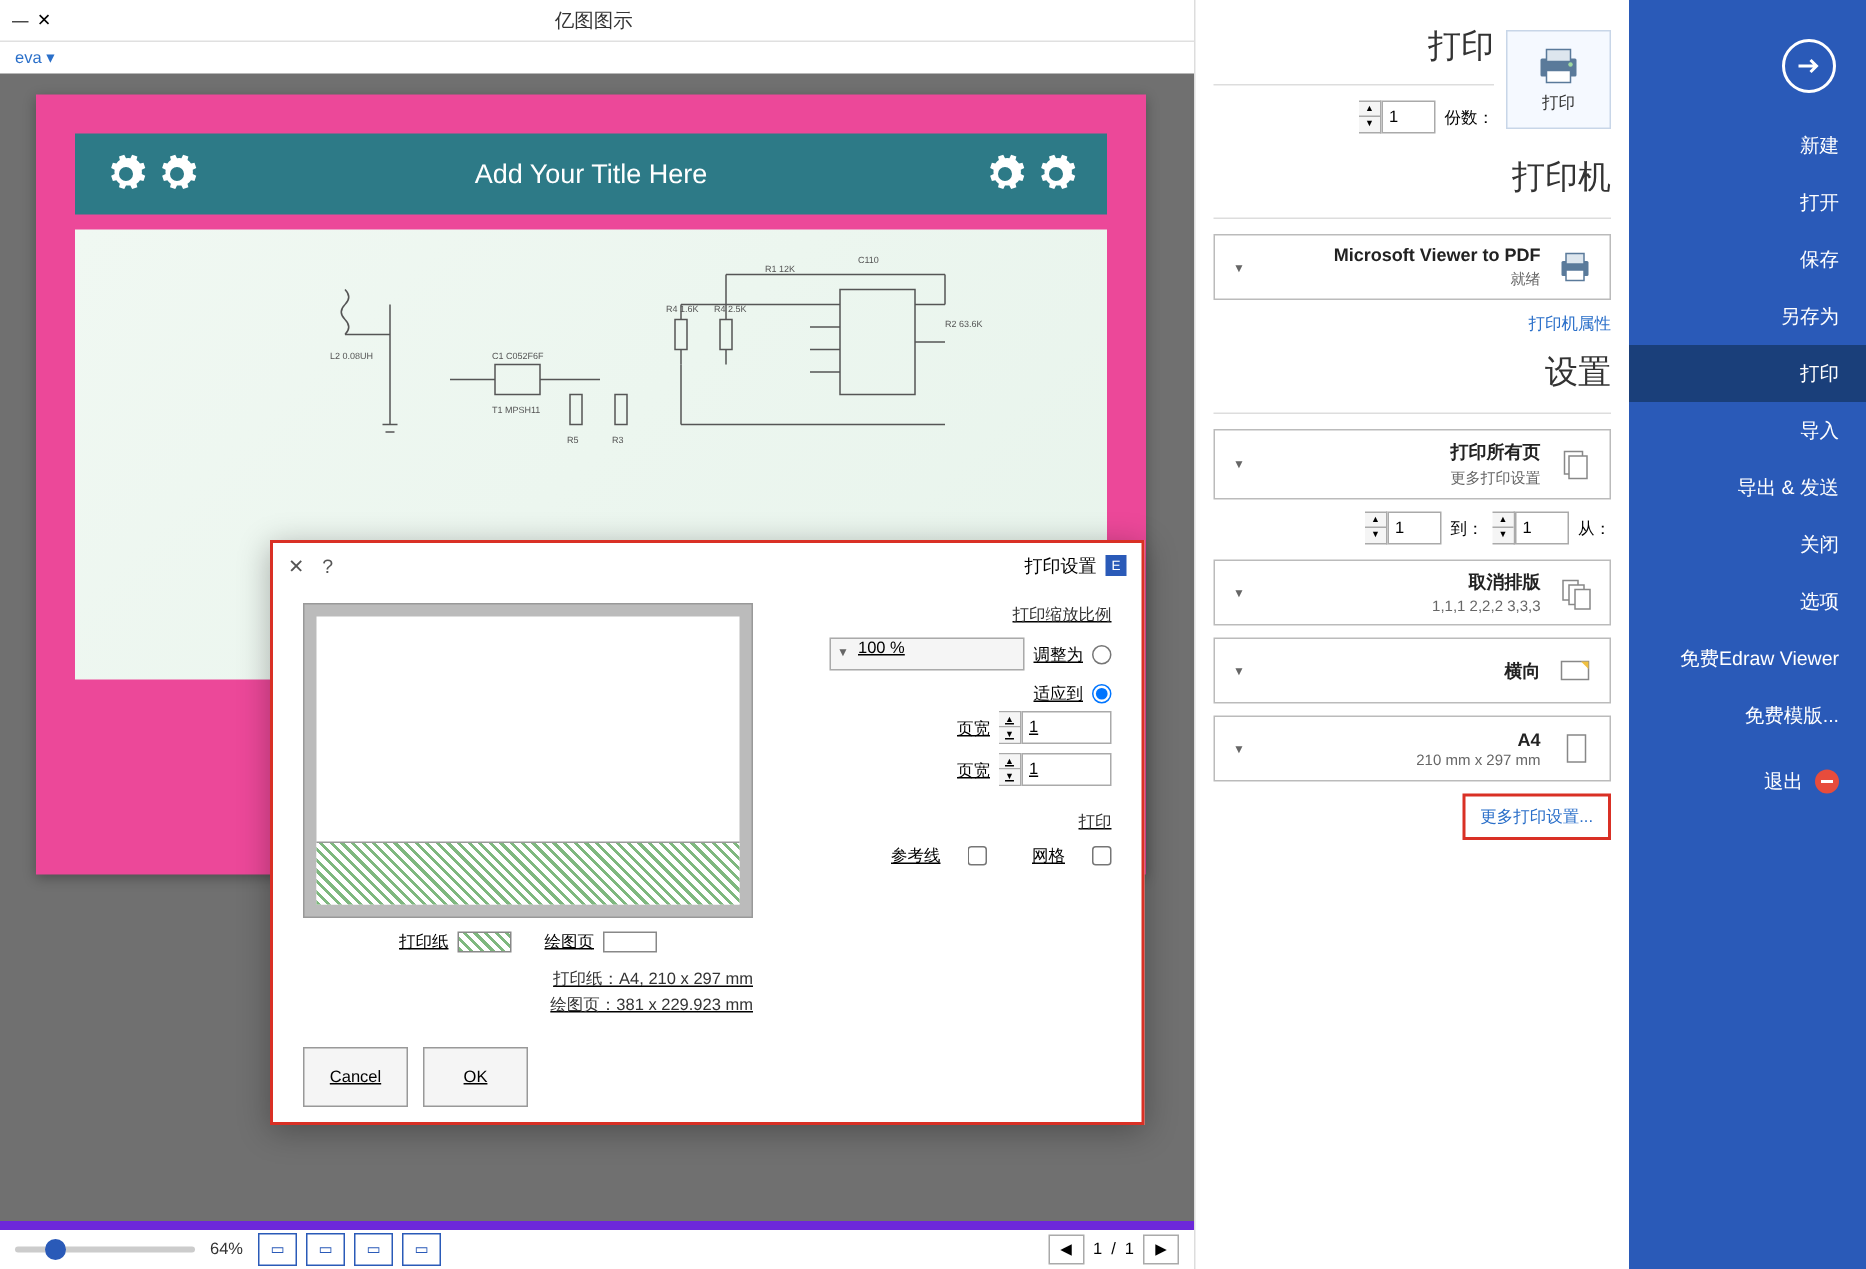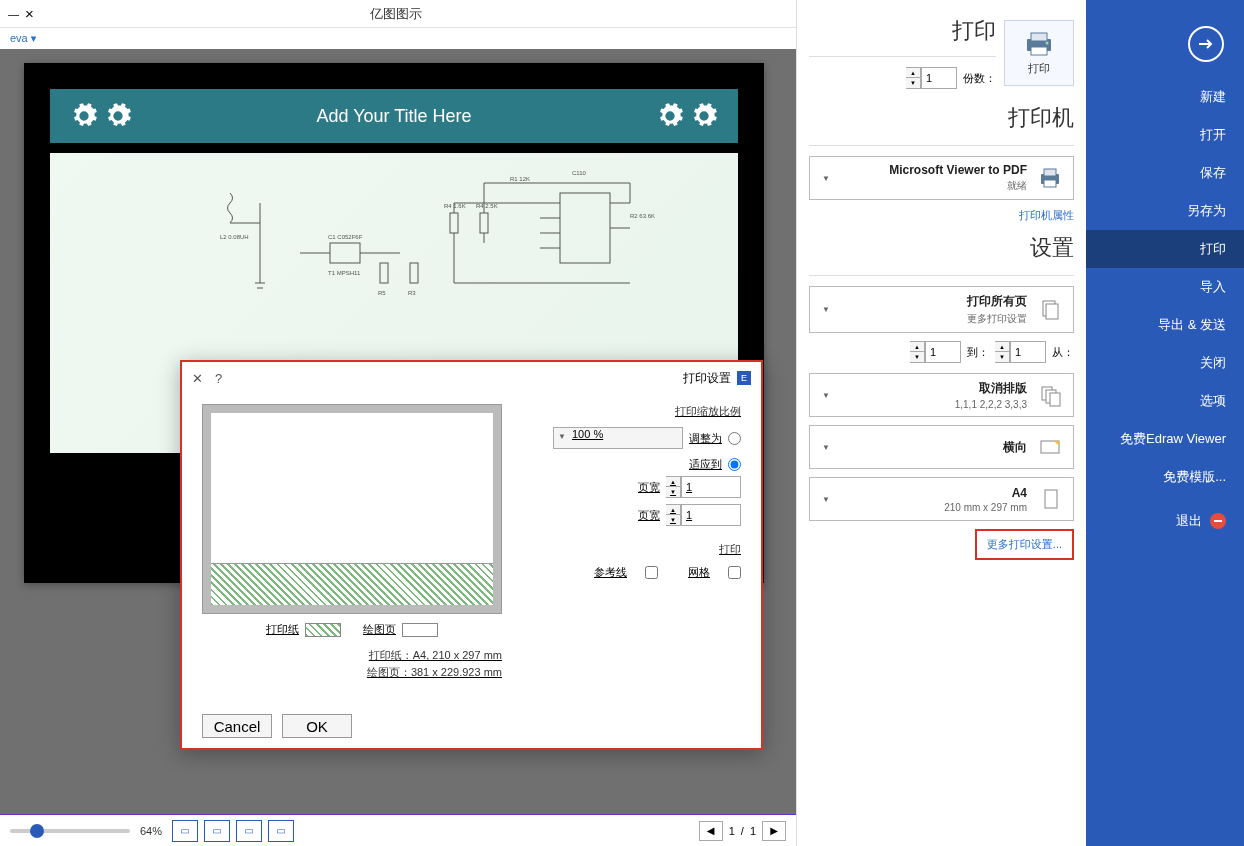--- a/index.html
+++ b/index.html
@@ -40,29 +40,29 @@
 .more-link { border: 2px solid #d93025; color: #2a6fc9; font-size: 11px; padding: 6px 10px; cursor: pointer; }
 
 .preview-area { flex: 1; background: #fff; display: flex; flex-direction: column; position: relative; }
 .title-bar { height: 28px; display: flex; align-items: center; justify-content: space-between; padding: 0 8px; border-bottom: 1px solid #e0e0e0; }
 .title-left { display: flex; gap: 6px; align-items: center; font-size: 11px; }
 .title-center { font-size: 13px; color: #333; }
 .title-right { width: 30px; }
 .save-link { color: #2a6fc9; font-size: 11px; text-align: left; padding: 4px 10px; cursor: pointer; }
 
 .doc-canvas { flex: 1; background: #707070; padding: 14px; position: relative; overflow: hidden; }
-.paper { width: 740px; height: 520px; background: #000000; margin-left: 10px; box-shadow: 0 2px 8px rgba(0,0,0,.3); padding: 26px; }
+.paper { width: 740px; height: 520px; background: #ec4899; margin-left: 10px; box-shadow: 0 2px 8px rgba(0,0,0,.3); padding: 26px; }
 .doc-header { background: #2d7a87; height: 54px; display: flex; align-items: center; justify-content: space-between; padding: 0 20px; color: #fff; }
 .gear-icons { display: flex; gap: 6px; }
 .gear-svg { width: 28px; height: 28px; fill: #fff; }
 .doc-title { font-size: 18px; }
 .circuit-area { height: 300px; background: linear-gradient(135deg, #f0f8f2 0%, #e8f4ec 100%); margin-top: 10px; position: relative; }
 .circuit-svg { position: absolute; top: 10px; left: 150px; width: 480px; height: 180px; }
 
-.zoom-bar { height: 32px; background: #fff; border-top: 1px solid #6d28d9; display: flex; align-items: center; padding: 0 10px; gap: 10px; }
+.zoom-bar { height: 32px; background: #fff; border-top: 6px solid #6d28d9; display: flex; align-items: center; padding: 0 10px; gap: 10px; }
 .zoom-icons { display: flex; gap: 6px; }
 .zoom-icon { width: 26px; height: 22px; border: 1px solid #2a5ab8; display: flex; align-items: center; justify-content: center; font-size: 10px; color: #2a5ab8; }
 .slider { position: relative; width: 120px; height: 4px; background: #ccc; border-radius: 2px; }
 .slider-thumb { position: absolute; top: -5px; left: 20px; width: 14px; height: 14px; background: #2a5ab8; border-radius: 50%; }
 .zoom-pct { font-size: 11px; color: #333; }
 .page-nav { margin-left: auto; display: flex; align-items: center; gap: 6px; font-size: 11px; }
 .nav-arrow { width: 24px; height: 20px; border: 1px solid #aaa; display: flex; align-items: center; justify-content: center; font-size: 10px; cursor: pointer; }
 
 .dialog-overlay { position: absolute; left: 180px; top: 360px; width: 583px; height: 390px; background: #fff; border: 2px solid #d93025; box-shadow: 0 4px 20px rgba(0,0,0,.3); display: flex; flex-direction: column; }
 .dlg-titlebar { height: 32px; display: flex; align-items: center; justify-content: space-between; padding: 0 10px; font-size: 12px; }
@@ -83,21 +83,21 @@
 .check-row { display: flex; align-items: center; justify-content: flex-end; gap: 18px; font-size: 11px; margin-bottom: 6px; }
 .dlg-preview-box { width: 300px; height: 210px; border: 1px solid #999; background: #bbb; padding: 8px; display: flex; }
 .dlg-preview-inner { flex: 1; background: #fff; display: flex; flex-direction: column; }
 .dlg-preview-hatch { height: 42px; background: repeating-linear-gradient(45deg, #7fb87f 0, #7fb87f 2px, #fff 2px, #fff 5px); border-top: 1px solid #999; margin-top: auto; }
 .legend-row { display: flex; justify-content: center; gap: 22px; margin-top: 8px; font-size: 11px; }
 .legend-item { display: flex; align-items: center; gap: 6px; }
 .swatch { width: 36px; height: 14px; border: 1px solid #888; }
 .swatch.hatch { background: repeating-linear-gradient(45deg, #7fb87f 0, #7fb87f 2px, #fff 2px, #fff 5px); }
 .info-lines { text-align: right; font-size: 11px; color: #333; margin-top: 10px; line-height: 1.5; }
 .dlg-footer { display: flex; gap: 10px; padding: 10px 20px; }
-.dlg-btn { width: 70px; height: 24px; border: 1px solid #999; background: #f5f5f5; font-size: 15px; display: flex; align-items: center; justify-content: center; cursor: pointer; }
+.dlg-btn { width: 70px; height: 40px; border: 1px solid #999; background: #f5f5f5; font-size: 11px; display: flex; align-items: center; justify-content: center; cursor: pointer; text-decoration: underline; }
 </style>
 </head>
 <body>
 
 <div class="sidebar">
   <div class="back-btn">
     <div class="back-circle">
       <svg width="18" height="18" viewBox="0 0 18 18">
           <path d="M2 9 L14 9 M10 5 L14 9 L10 13" stroke="#fff" stroke-width="2" fill="none"></path>
         </svg>

